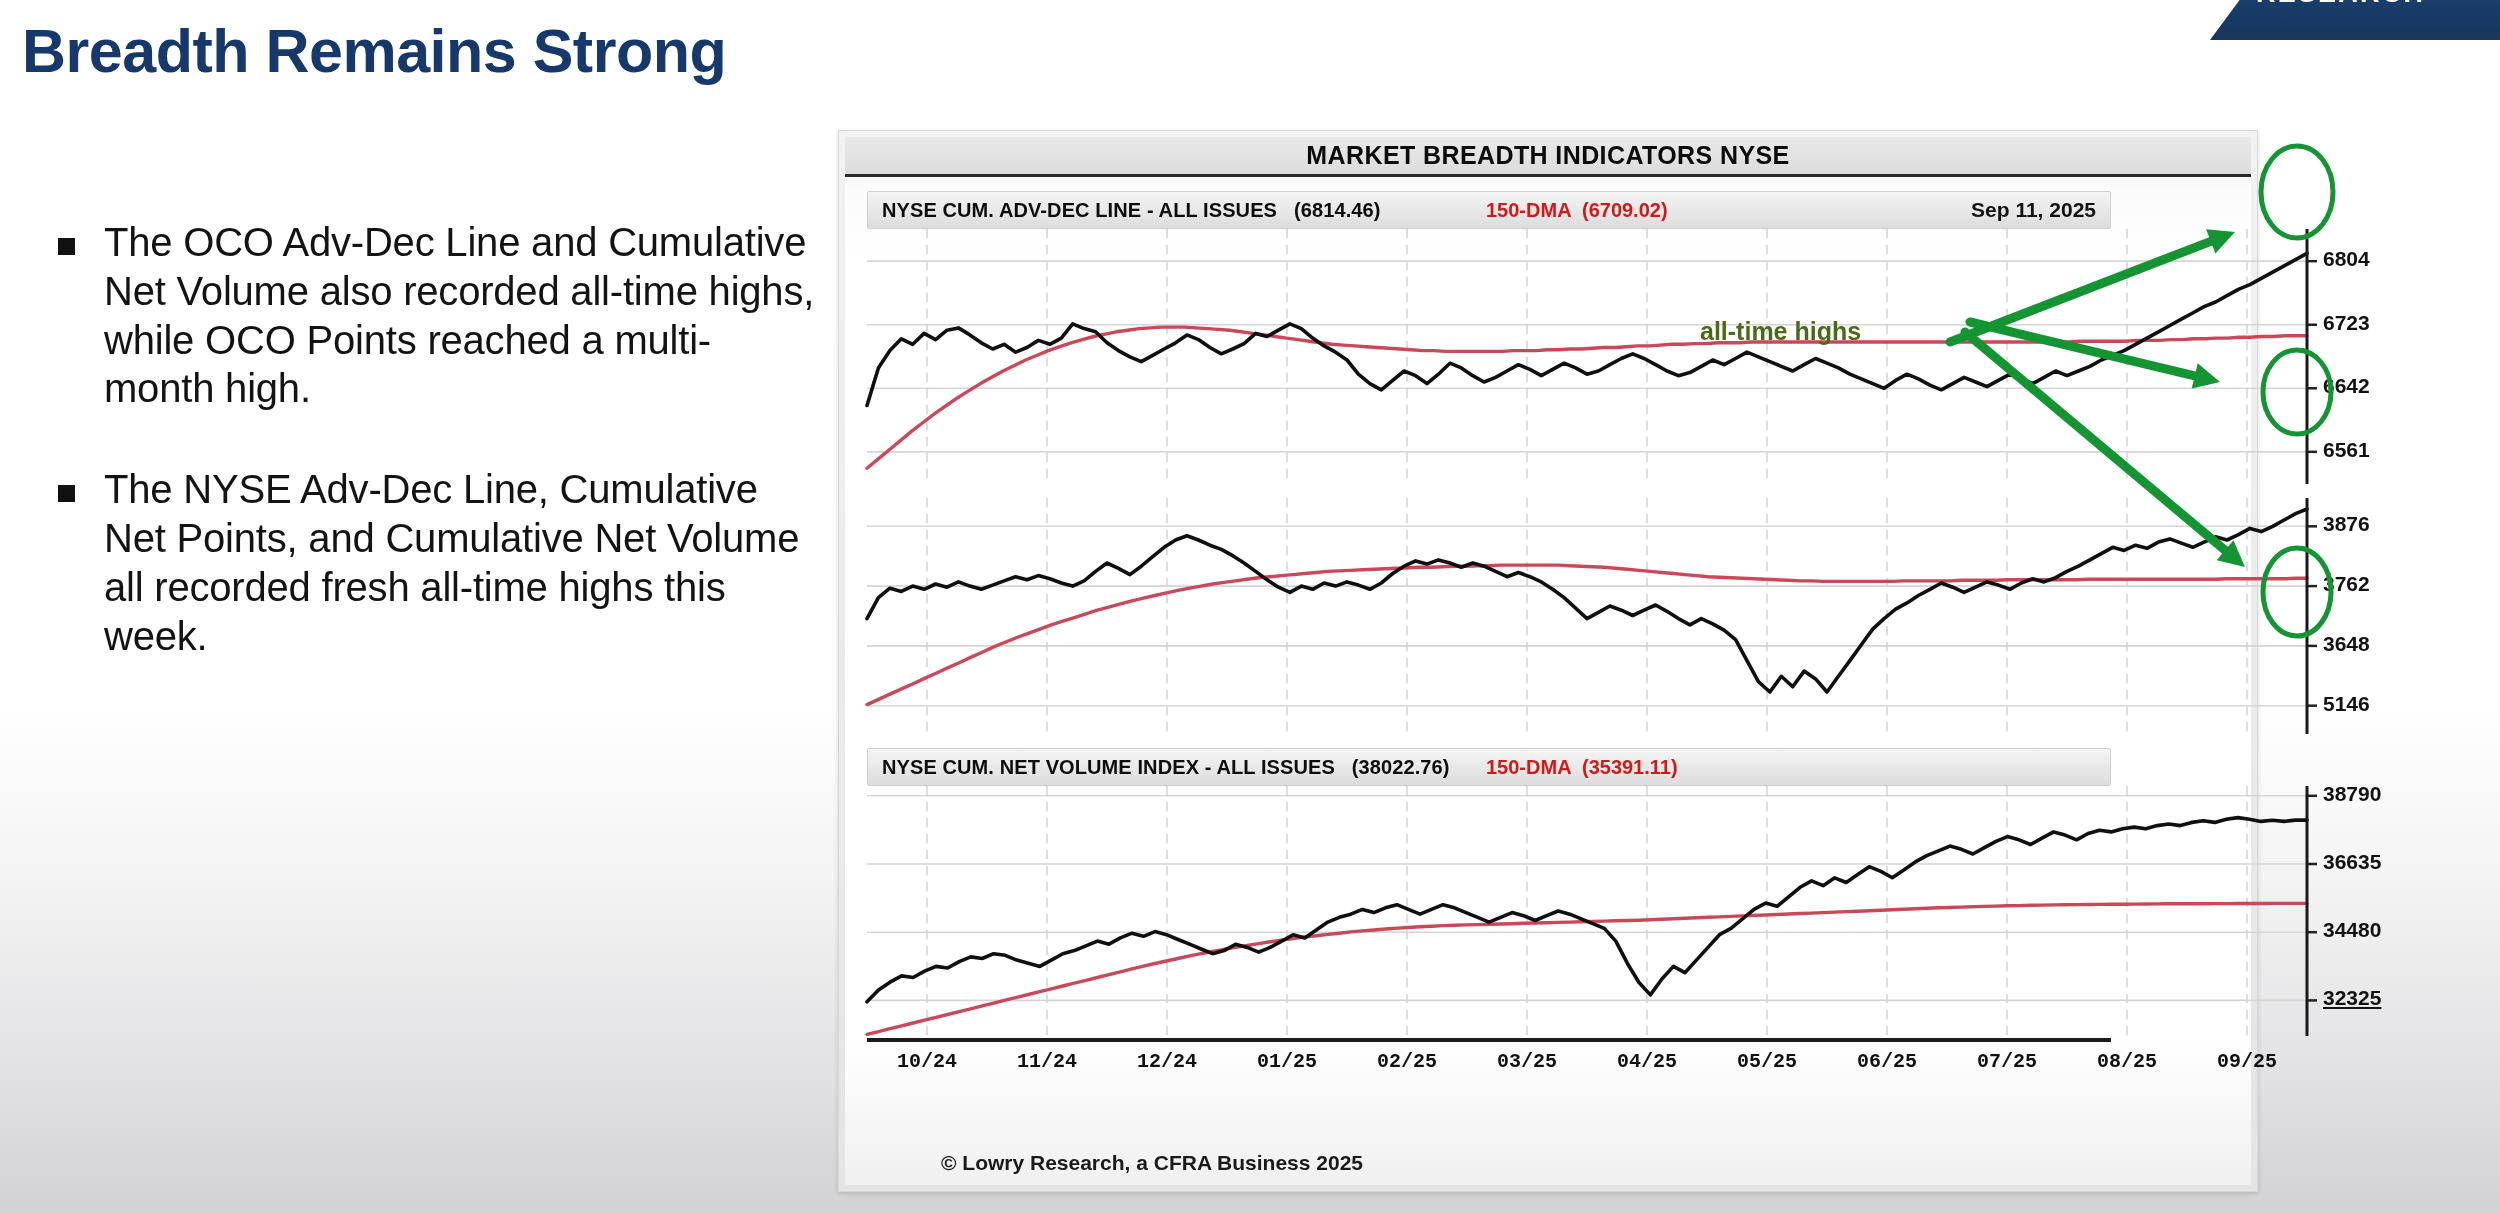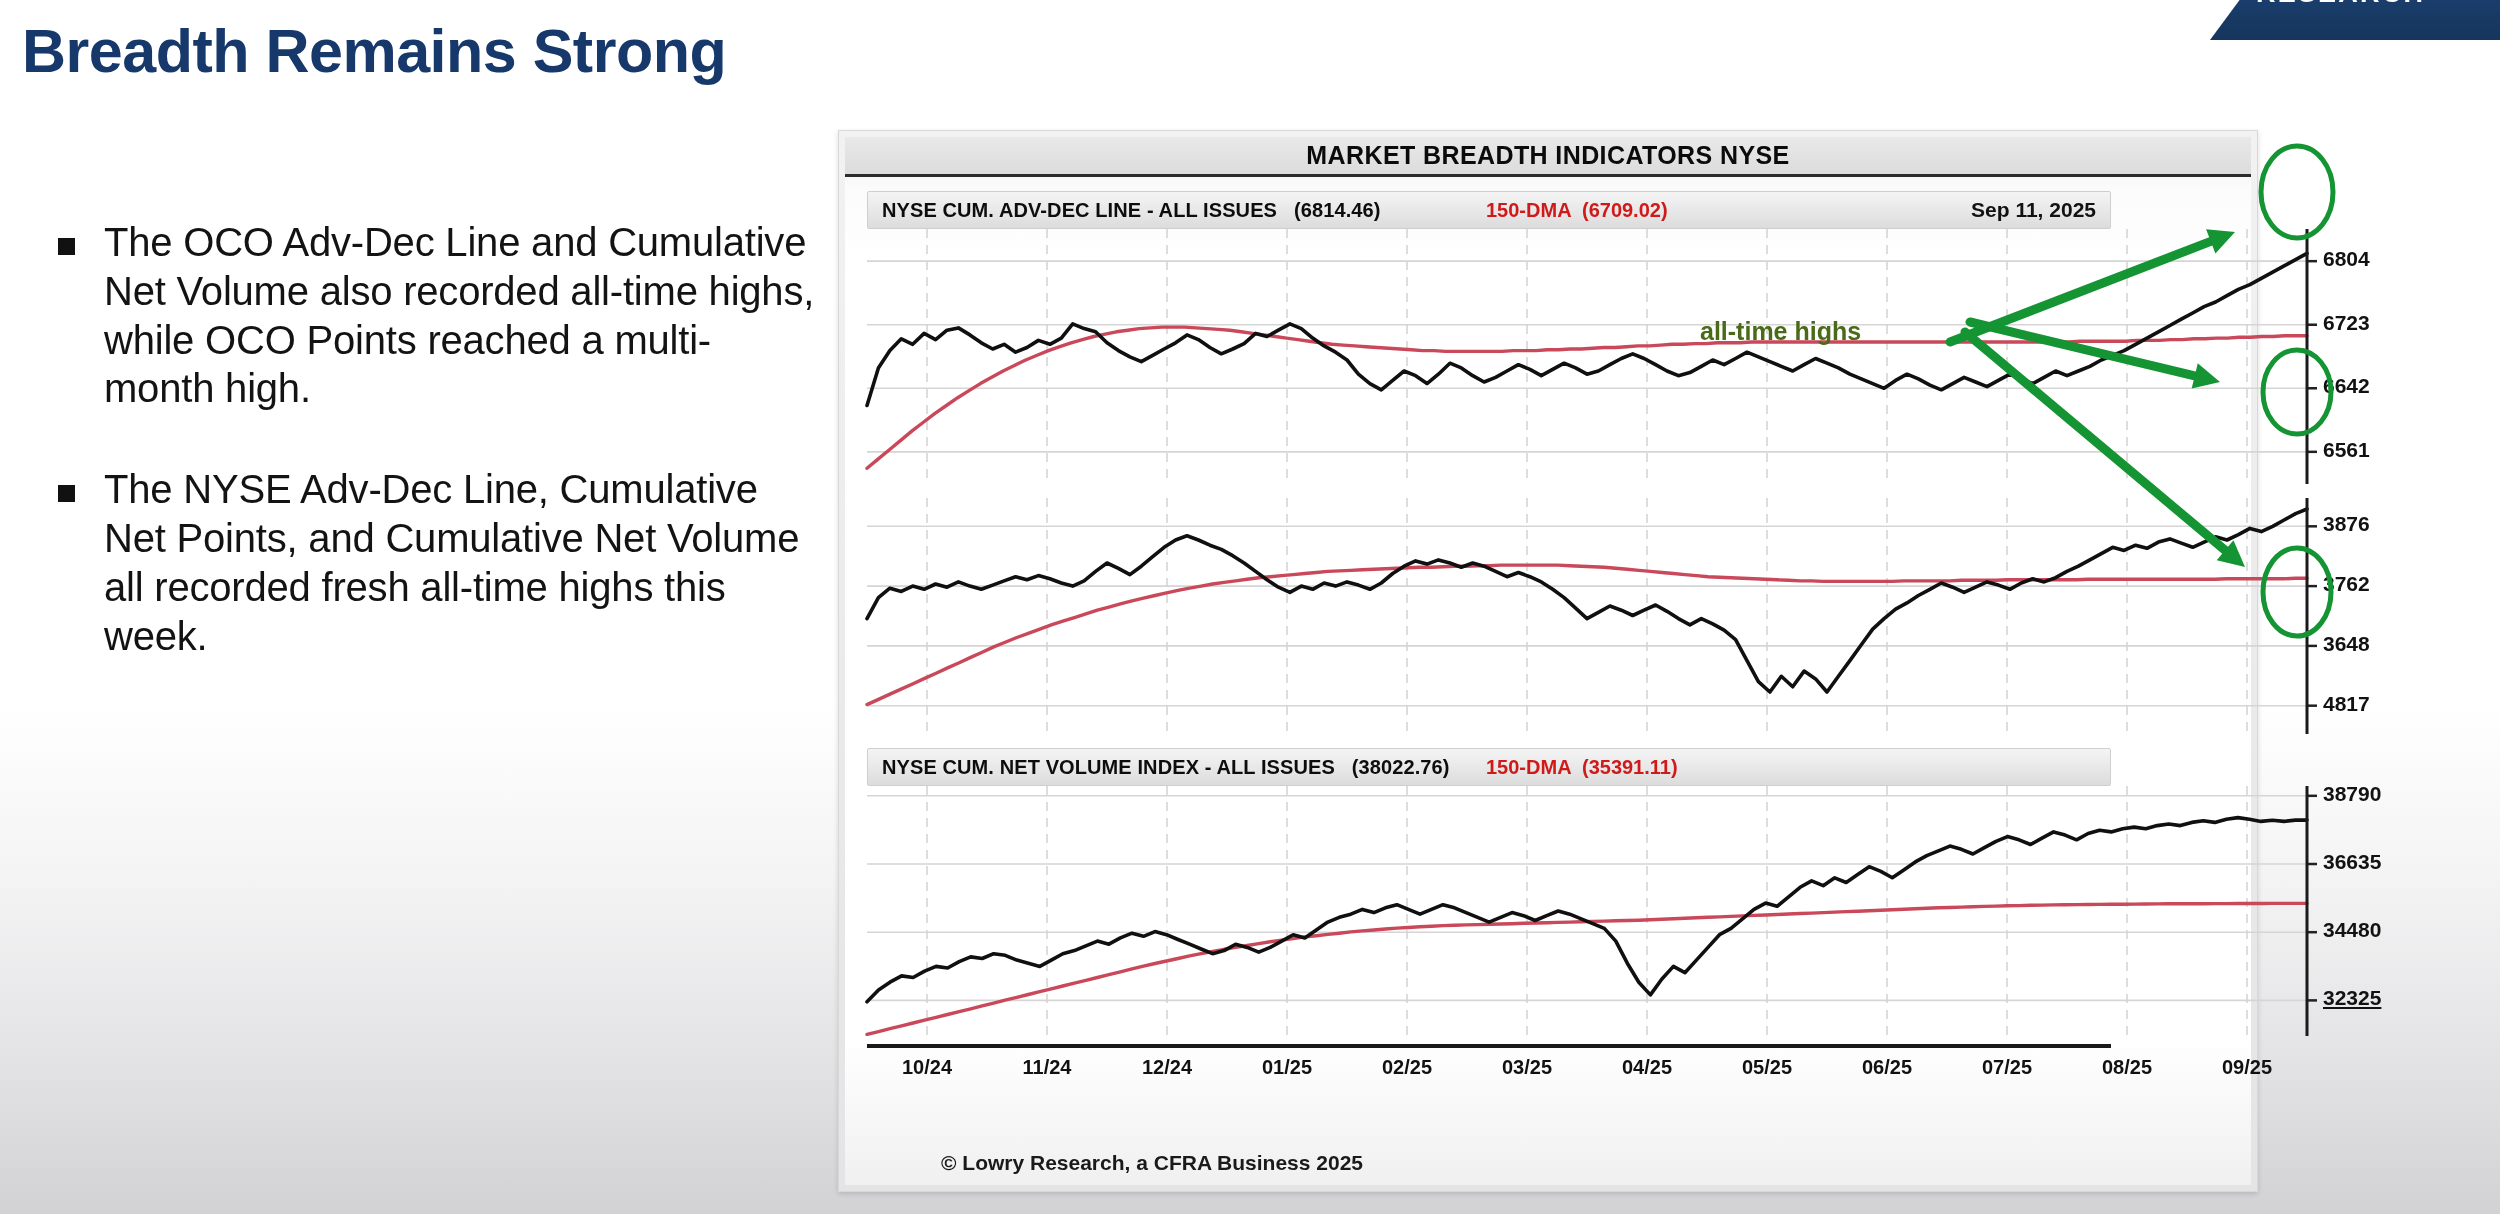--- a/index.html
+++ b/index.html
@@ -141,23 +141,24 @@
   .ytick {
     position: absolute;
     font-size: 21px;
     font-weight: 600;
     color: #121212;
     white-space: nowrap;
   }
 
   .xaxis {
     position: relative;
-    margin: 8px 140px 0 22px;
+    margin: 2px 140px 0 22px;
     height: 46px;
     border-top: 4px solid #1a1a1a;
+    font-family: Liberation Mono, monospace;
   }
   .xtick {
     position: absolute;
     top: 8px;
     font-size: 20px;
     font-weight: 700;
     color: #111111;
     transform: translateX(-50%);
     white-space: nowrap;
   }
@@ -279,21 +280,21 @@
             <line x1="1462" x2="1472" y1="147.89333333333332" y2="147.89333333333332" stroke="#222" stroke-width="2.5"></line>
             <line x1="22" x2="1462" y1="207.68" y2="207.68" stroke="#d5d5d5" stroke-width="1.6"></line>
             <line x1="1462" x2="1472" y1="207.68" y2="207.68" stroke="#222" stroke-width="2.5"></line>
             <polyline points="22.0,206.6 33.5,201.4 45.0,196.1 56.6,190.9 68.1,185.7 79.6,180.4 91.1,175.2 102.6,169.9 114.2,164.7 125.7,159.4 137.2,154.2 148.7,148.9 160.2,144.2 171.8,139.5 183.3,135.3 194.8,131.1 206.3,126.9 217.8,123.2 229.4,119.6 240.9,115.9 252.4,112.2 263.9,109.1 275.4,105.9 287.0,102.8 298.5,100.2 310.0,97.5 321.5,94.9 333.0,92.3 344.6,90.2 356.1,88.1 367.6,86.0 379.1,84.4 390.6,82.9 402.2,81.3 413.7,79.7 425.2,78.7 436.7,77.6 448.2,76.6 459.8,75.5 471.3,74.5 482.8,73.4 494.3,72.9 505.8,72.4 517.4,71.8 528.9,71.3 540.4,70.8 551.9,70.3 563.4,69.8 575.0,69.2 586.5,69.2 598.0,68.7 609.5,68.2 621.0,68.2 632.6,67.7 644.1,67.7 655.6,67.1 667.1,67.1 678.6,67.1 690.2,67.1 701.7,67.1 713.2,67.1 724.7,67.7 736.2,68.2 747.8,68.7 759.3,69.2 770.8,70.3 782.3,71.3 793.8,72.4 805.4,73.4 816.9,74.5 828.4,75.5 839.9,76.6 851.4,77.6 863.0,78.7 874.5,79.2 886.0,79.7 897.5,80.2 909.0,80.8 920.6,81.3 932.1,81.8 943.6,82.3 955.1,82.9 966.6,82.9 978.2,83.4 989.7,83.4 1001.2,83.4 1012.7,83.4 1024.2,83.4 1035.8,83.4 1047.3,83.4 1058.8,82.9 1070.3,82.9 1081.8,82.9 1093.4,82.9 1104.9,82.9 1116.4,82.3 1127.9,82.3 1139.4,82.3 1151.0,82.3 1162.5,81.8 1174.0,81.8 1185.5,81.8 1197.0,81.8 1208.6,81.8 1220.1,81.8 1231.6,81.8 1243.1,81.3 1254.6,81.3 1266.2,81.3 1277.7,81.3 1289.2,81.3 1300.7,81.3 1312.2,81.3 1323.8,81.3 1335.3,81.3 1346.8,81.3 1358.3,81.3 1369.8,81.3 1381.4,80.8 1392.9,80.8 1404.4,80.8 1415.9,80.8 1427.4,80.8 1439.0,80.8 1450.5,80.2 1462.0,80.2" fill="none" stroke="#c9485a" stroke-width="3.4" stroke-linejoin="round" stroke-linecap="round"></polyline>
             <polyline points="22.0,120.6 33.4,99.6 44.9,90.2 56.3,93.4 67.7,88.1 79.1,91.3 90.6,86.0 102.0,89.2 113.4,83.9 124.9,88.1 136.3,91.3 147.7,87.1 159.1,82.9 170.6,78.7 182.0,81.8 193.4,77.6 204.9,80.8 216.3,85.0 227.7,88.1 239.1,82.9 250.6,73.4 262.0,65.0 273.4,70.3 284.9,76.6 296.3,68.2 307.7,58.7 319.1,49.3 330.6,42.0 342.0,37.8 353.4,42.0 364.9,47.2 376.3,51.4 387.7,57.7 399.1,65.0 410.6,73.4 422.0,81.8 433.4,89.2 444.9,94.4 456.3,88.1 467.7,91.3 479.1,85.0 490.6,88.1 502.0,83.9 513.4,87.1 524.9,91.3 536.3,85.0 547.7,75.5 559.1,68.2 570.6,62.9 582.0,66.1 593.4,61.9 604.9,65.0 616.3,69.2 627.7,65.0 639.1,68.2 650.6,73.4 662.0,78.7 673.4,74.5 684.9,78.7 696.3,83.9 707.7,91.3 719.1,99.6 730.6,110.1 742.0,120.6 753.4,114.3 764.9,108.0 776.3,112.2 787.7,117.5 799.1,112.2 810.6,107.0 822.0,113.3 833.4,120.6 844.9,126.9 856.3,120.6 867.7,125.9 879.1,132.2 890.6,141.6 902.0,162.6 913.4,183.6 924.9,194.0 936.3,178.3 947.7,188.8 959.1,173.1 970.6,180.9 982.0,194.0 993.4,178.3 1004.9,162.6 1016.3,146.8 1027.7,131.1 1039.1,120.6 1050.6,111.2 1062.0,104.9 1073.4,97.5 1084.9,91.3 1096.3,85.0 1107.7,89.2 1119.1,94.4 1130.6,89.2 1142.0,83.9 1153.4,87.1 1164.9,91.3 1176.3,85.0 1187.7,80.8 1199.1,83.9 1210.6,79.7 1222.0,73.4 1233.4,68.2 1244.9,61.9 1256.3,55.6 1267.7,49.3 1279.1,52.4 1290.6,47.2 1302.0,50.3 1313.4,44.1 1324.9,40.9 1336.3,45.1 1347.7,49.3 1359.1,44.1 1370.6,38.8 1382.0,42.0 1393.4,36.7 1404.9,30.4 1416.3,33.6 1427.7,28.3 1439.1,22.0 1450.6,15.7 1462.0,11.0" fill="none" stroke="#101010" stroke-width="3.6" stroke-linejoin="round" stroke-linecap="round"></polyline>
             <line x1="1462" x2="1462" y1="-6" y2="242" stroke="#1a1a1a" stroke-width="3"></line>
           </svg>
           <div class="ytick" style="left: 1478px; top: 14.32px;">3876</div>
           <div class="ytick" style="left: 1478px; top: 74.1067px;">3762</div>
           <div class="ytick" style="left: 1478px; top: 133.893px;">3648</div>
-          <div class="ytick" style="left: 1478px; top: 193.68px;">4817</div>
+          <div class="ytick" style="left: 1478px; top: 193.68px;">5146</div>
         </div>
     </div>
 
     <div class="panel">
       <div class="panel-header">
         <span class="panel-name">
           <span>NYSE CUM. NET VOLUME INDEX - ALL ISSUES</span>
           &nbsp;&nbsp;<span>(38022.76)</span>
         </span>
         <span class="panel-dma">

